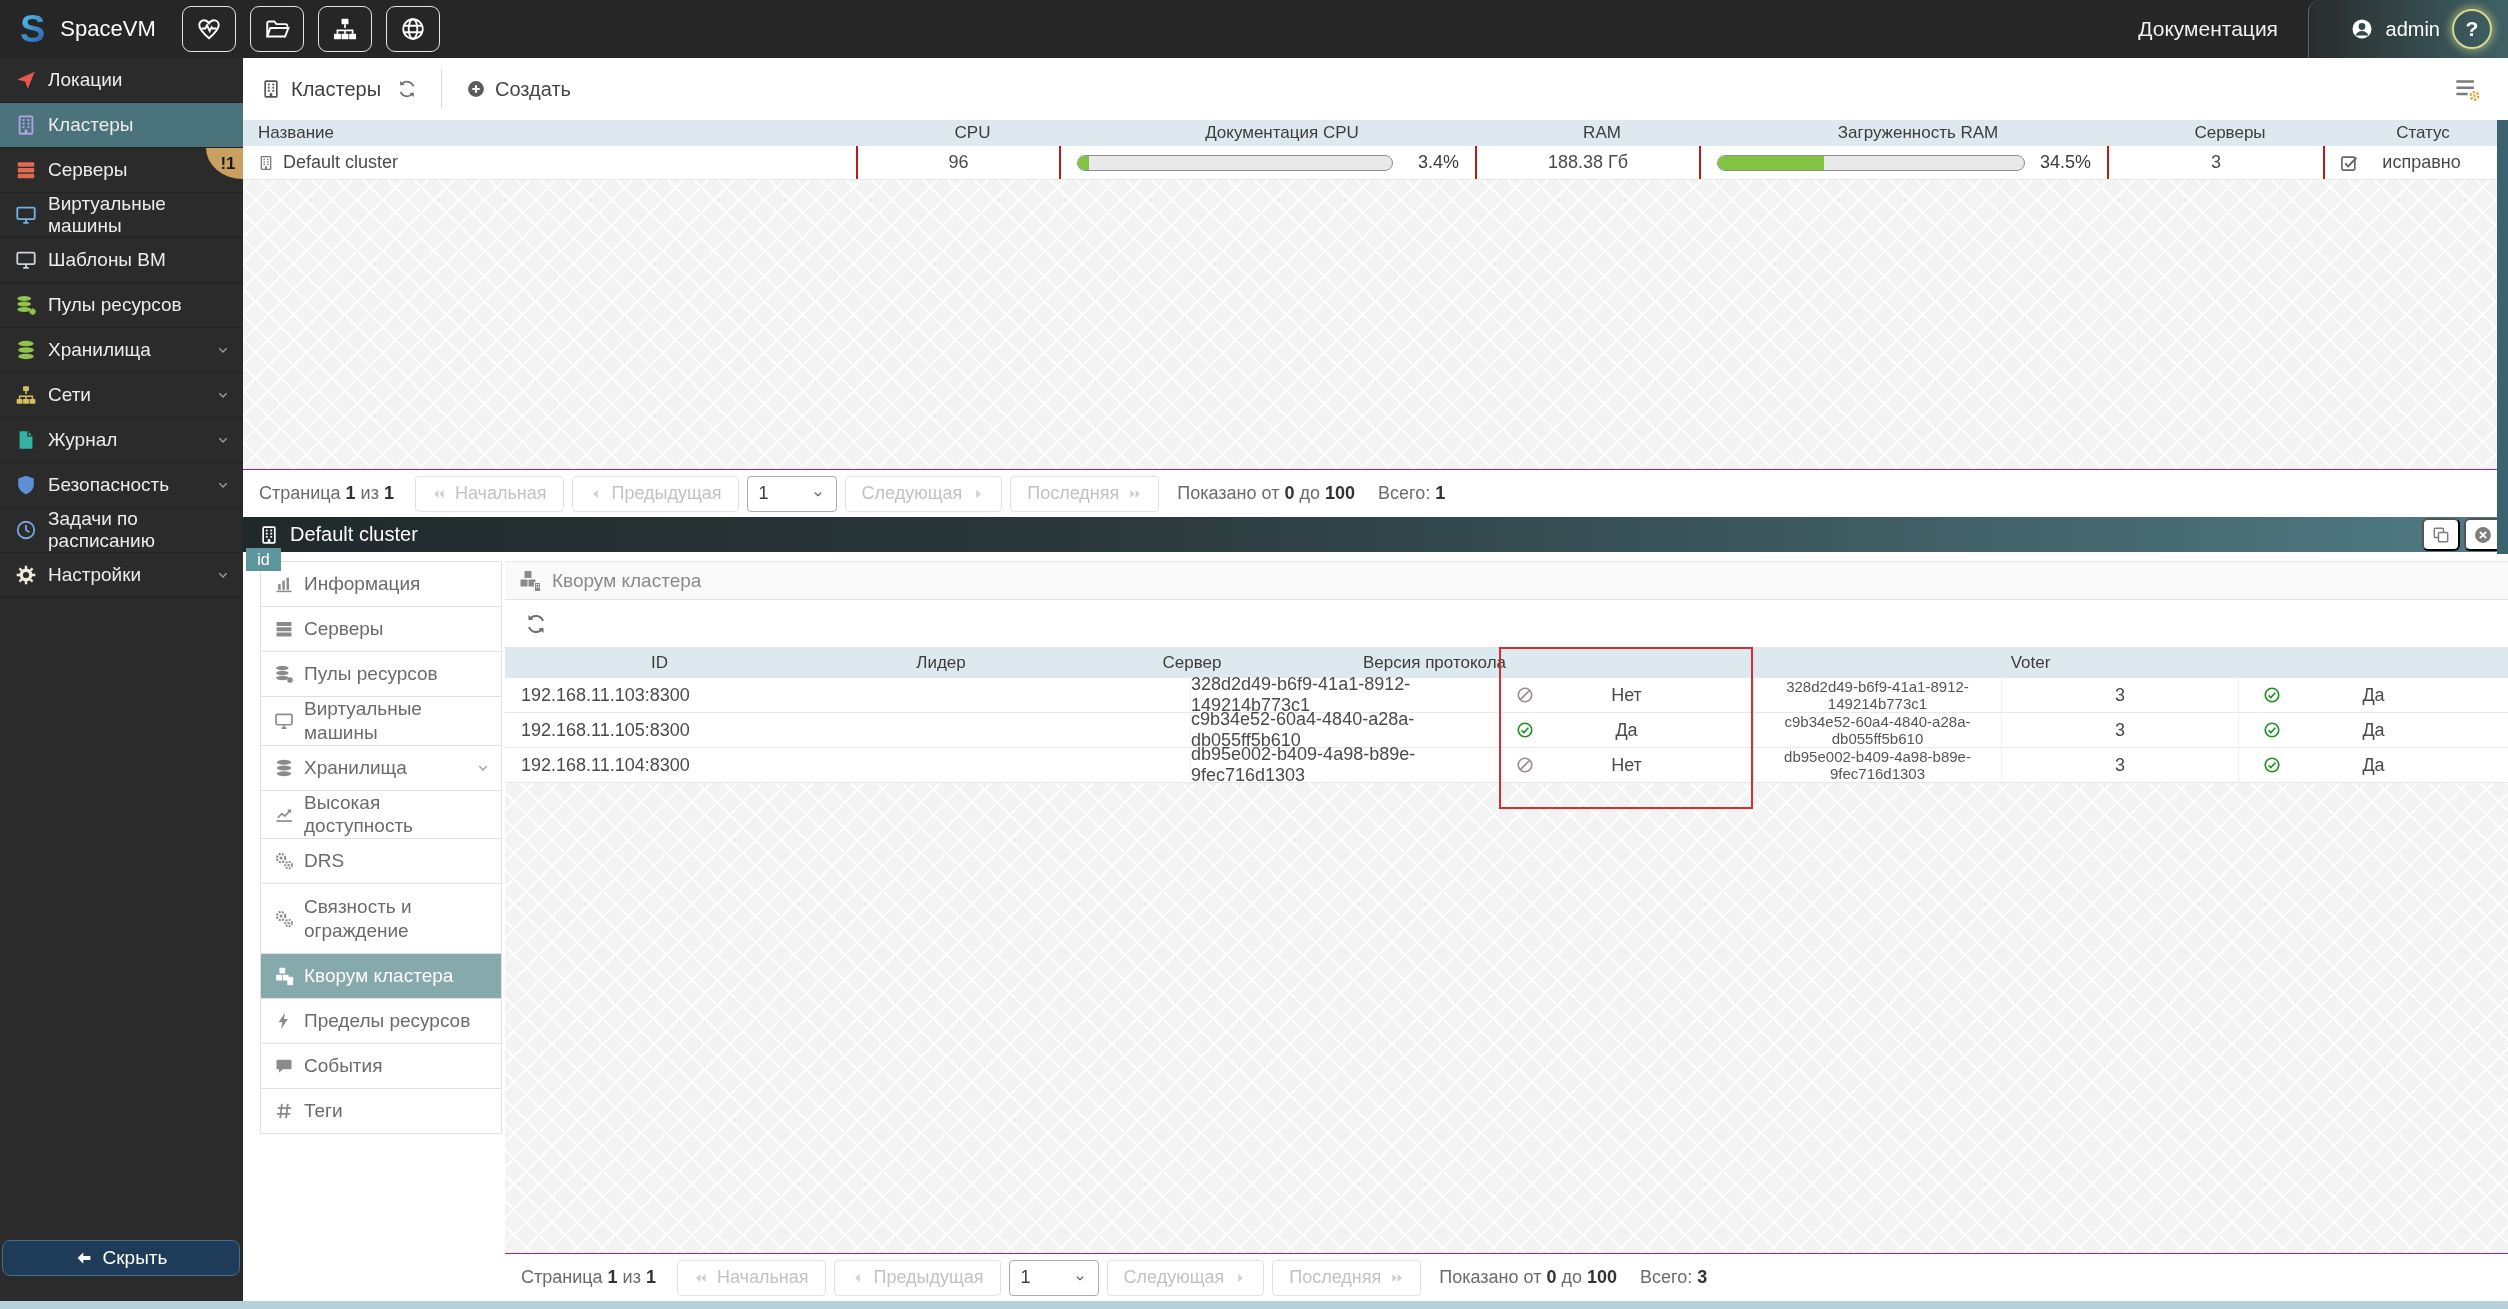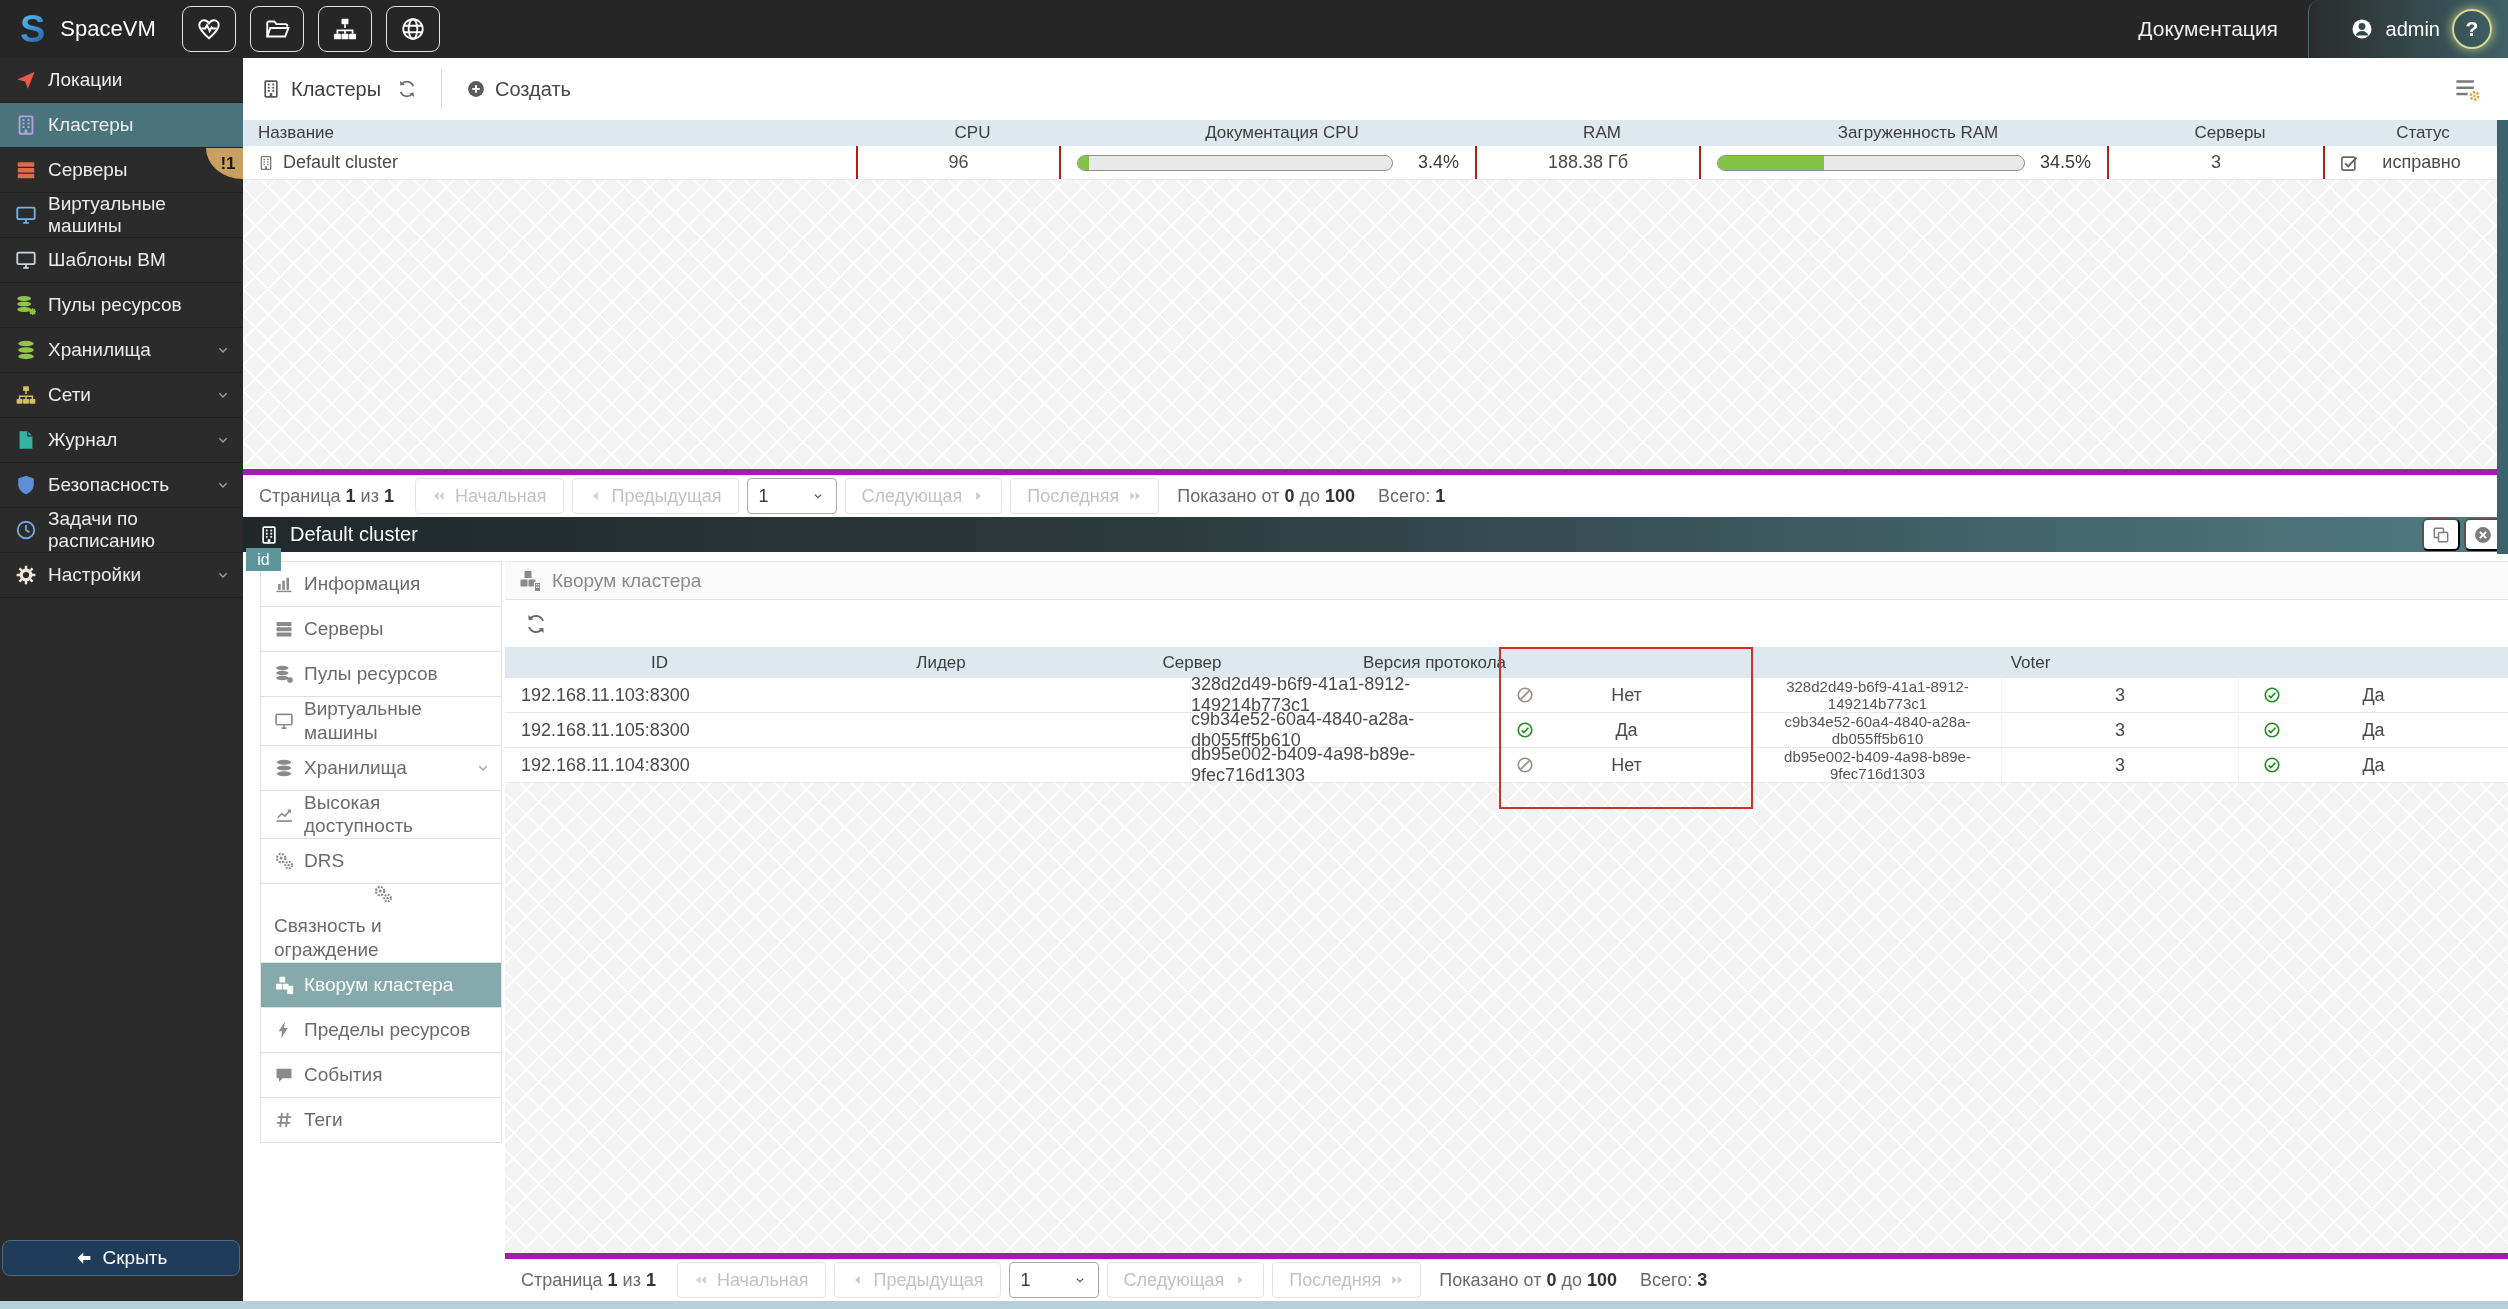--- a/index.html
+++ b/index.html
@@ -57,21 +57,21 @@
   .b-icon{color:#7a7a7a;}
   .bar-cell{gap:10px;padding:0 16px;}
   .pbar{flex:1;height:14px;border:1px solid #8f8f8f;border-radius:8px;background:#e9e9e9;overflow:hidden;}
   .pfill{height:100%;background:#82c341;}
   .plabel{width:56px;text-align:right;color:#3c3c3c;}
   .status-cell{justify-content:flex-start !important;padding-left:14px;gap:0;}
   .status-cell .st-text{flex:1;text-align:center;padding-right:24px;}
   .chk-icon{color:#666;}
 
   
-  .pager{height:48px;border-top:6px solid #a21caf;display:flex;align-items:center;padding-left:16px;font-size:18px;color:#6b6b6b;gap:8px;background:#fff;flex:none;box-sizing:border-box;}
+  .pager{height:48px;border-top:1px solid #a21caf;display:flex;align-items:center;padding-left:16px;font-size:18px;color:#6b6b6b;gap:8px;background:#fff;flex:none;box-sizing:border-box;}
   .pager b{color:#333;margin:0 5px;}
   .pg-text{display:flex;align-items:center;margin-right:8px;}
   .pg-btn{border:1px solid #e2e2e2;border-radius:4px;height:36px;display:flex;align-items:center;gap:9px;padding:0 16px;color:#c2c2c2;font-size:18px;background:#fff;cursor:default;}
   .pg-btn .icon{color:#cfcfcf;}
   .pg-select{border:1px solid #ababab;border-radius:4px;height:36px;width:90px;display:flex;align-items:center;justify-content:space-between;padding:0 11px;color:#3e3e3e;box-sizing:border-box;cursor:pointer;background:#fff;}
   .pg-select .icon{color:#555;}
   .pg-info{display:flex;align-items:center;margin-left:10px;}
 
   
   .detail-panel{flex:1;display:flex;flex-direction:column;position:relative;background:#fff;}
@@ -82,21 +82,21 @@
   .id-tag{position:absolute;left:3px;top:31px;min-width:27px;height:23px;background:#5d959c;color:#fff;font-size:16px;display:flex;align-items:center;justify-content:center;padding:0 4px;z-index:7;}
   .actions-bar{height:49px;display:flex;align-items:center;padding-left:22px;color:#4f4f4f;font-size:19px;flex:none;}
   .act-btn{display:flex;align-items:center;gap:10px;color:#4f4f4f;cursor:pointer;}
   .act-btn .icon{color:#666;}
   .detail-body{flex:1;display:flex;align-items:stretch;padding:9px 0 0 17px;box-sizing:border-box;min-height:0;}
   .tabs-col{width:240px;flex:none;border:1px solid #e2e2e2;border-bottom:none;align-self:flex-start;background:#fff;}
   .tab-item{min-height:45px;display:flex;align-items:center;gap:10px;padding:0 10px 0 13px;border-bottom:1px solid #e0e0e0;color:#6b6b6b;font-size:19px;cursor:pointer;background:#fff;box-sizing:border-box;}
   .tab-item .t-ic{color:#8b8b8b;}
   .tab-item.selected{background:#86a9ab;color:#fff;}
   .tab-item.selected .t-ic{color:#fff;}
-  .tab-item.two-line{min-height:70px;flex-direction:column;}
+  .tab-item.two-line{min-height:70px;}
   .tab-item .tab-label{line-height:1.25;}
   .tab-item .chev{margin-left:auto;color:#9d9d9d;}
 
   .quorum-col{flex:1;display:flex;flex-direction:column;margin-left:3px;min-width:0;min-height:0;}
   .q-head{height:37px;background:#fafafa;border-top:1px solid #e9e9e9;border-bottom:1px solid #e4e4e4;display:flex;align-items:center;gap:10px;padding-left:13px;color:#8a8a8a;font-size:19px;flex:none;}
   .q-head .icon{color:#8a8a8a;}
   .q-toolbar{height:47px;display:flex;align-items:center;padding-left:20px;flex:none;}
   .q-main{position:relative;flex:1;display:flex;flex-direction:column;min-height:0;}
   .q-thead{display:flex;background:#dde8ef;height:31px;align-items:center;font-size:17px;color:#3d3d3d;flex:none;}
   .q-thead > div{text-align:center;}

